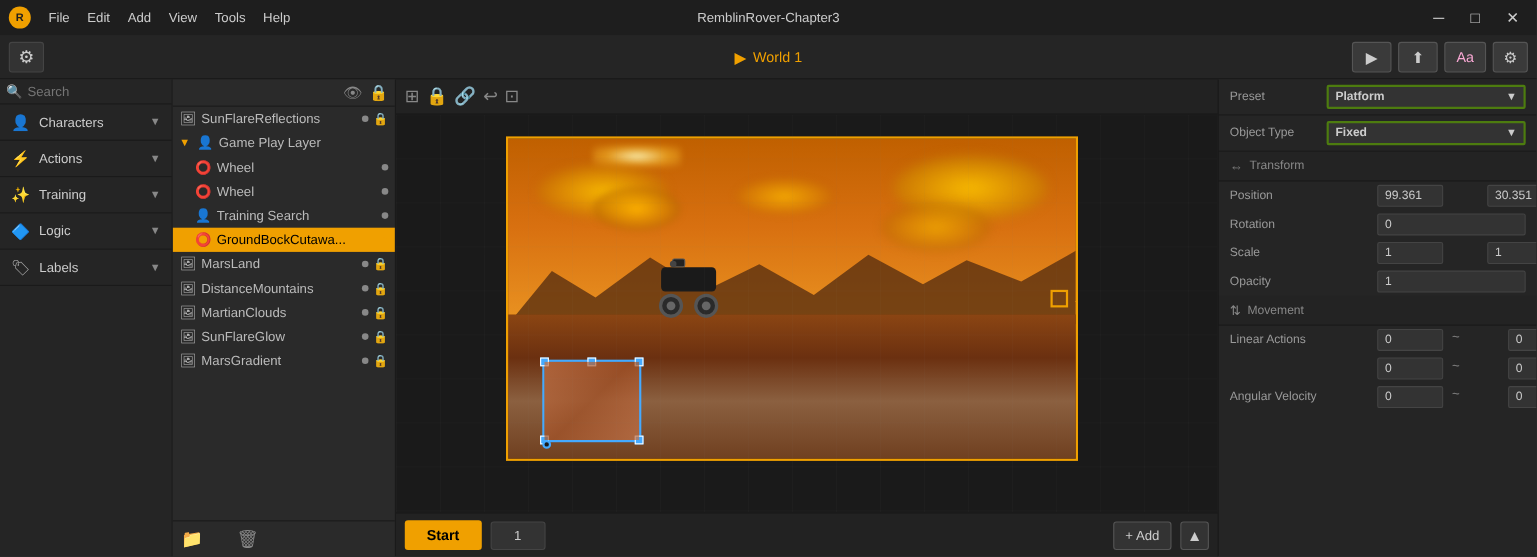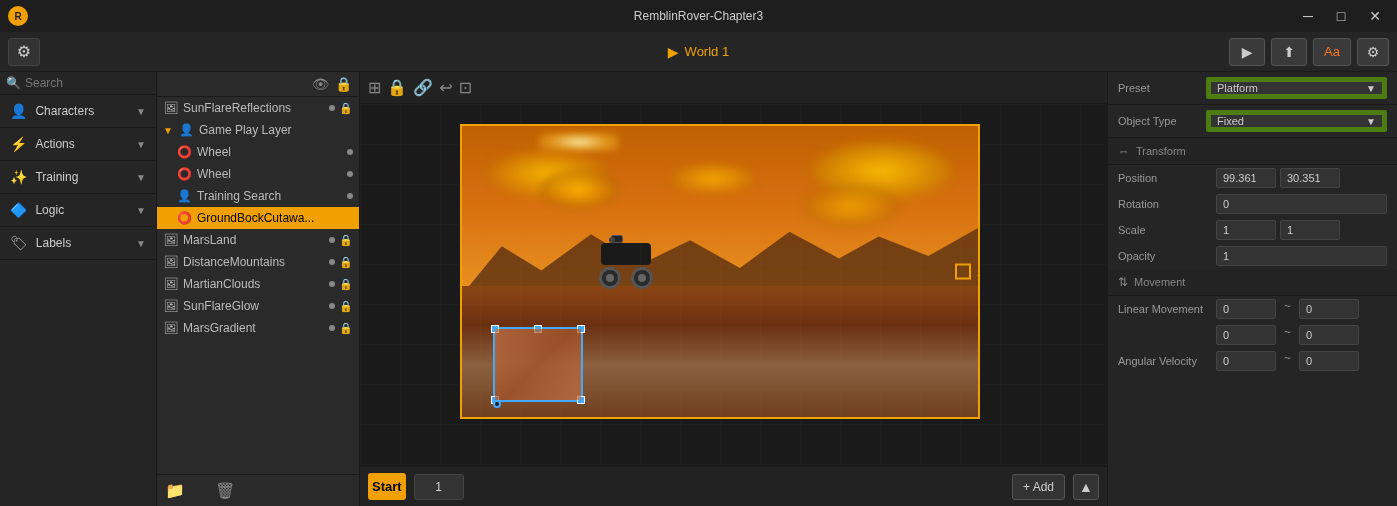--- a/index.html
+++ b/index.html
@@ -96,21 +96,21 @@
       display: flex; align-items: center; justify-content: center;
       cursor: pointer; color: #ccc;
       font-size: 14px;
     }
     #toolbar .font-btn {
       background: #3a3a3a;
       border: 1px solid #555;
       border-radius: 3px;
       padding: 0 10px; height: 28px;
       display: flex; align-items: center; justify-content: center;
-      cursor: pointer; color: #f97316;
+      cursor: pointer; color: #f9a8d4;
       font-size: 13px;
     }
     #toolbar .settings-btn {
       background: #3a3a3a;
       border: 1px solid #555;
       border-radius: 3px;
       width: 32px; height: 28px;
       display: flex; align-items: center; justify-content: center;
       cursor: pointer; color: #ccc;
       font-size: 14px;
@@ -317,21 +317,21 @@
       display: flex;
       align-items: center;
       padding: 0 8px;
       gap: 8px;
     }
     #start-btn {
       background: #f0a000;
       color: #000;
       border: none;
       border-radius: 3px;
-      padding: 6px 4px;
+      padding: 6px 20px;
       font-size: 13px;
       font-weight: bold;
       cursor: pointer;
     }
     #frame-input {
       background: #333;
       border: 1px solid #444;
       color: #ccc;
       width: 50px;
       height: 26px;
@@ -386,21 +386,21 @@
     }
     .prop-value {
       background: #333;
       border: 1px solid #444;
       color: #ccc;
       font-size: 11px;
       padding: 2px 6px;
       border-radius: 2px;
       min-width: 60px;
       height: 20px;
-      display: flex; align-items: center;
+      display: flex; align-items: center; margin-left: 36px;
     }
     .section-header {
       display: flex;
       align-items: center;
       padding: 6px 10px;
       color: #888;
       font-size: 11px;
       gap: 6px;
       background: #232323;
       border-bottom: 1px solid #1a1a1a;
@@ -428,45 +428,54 @@
     .preset-row {
       display: flex;
       align-items: center;
       padding: 5px 10px;
       gap: 8px;
       border-bottom: 1px solid #1a1a1a;
     }
     .preset-label { color: #999; font-size: 11px; width: 80px; }
     .preset-select {
       background: #333;
-      border: 5px solid #4d7c0f;
+      border: 2px solid #4d7c0f;
       color: #ccc;
       font-size: 11px;
       padding: 2px 6px;
       border-radius: 2px;
       flex: 1;
       height: 22px;
       display: flex; align-items: center; justify-content: space-between;
       cursor: pointer;
+      font-weight: bold;
     }
 
     
     .grid-overlay {
       position: absolute;
       top: 0; left: 0; right: 0; bottom: 0;
       pointer-events: none;
       opacity: 0.15;
     }
   </style>
 </head>
 <body>
 
 <div id="titlebar">
   <div style="display:flex;align-items:center;gap:8px;">
     <div class="app-icon">R</div>
+    <div class="menu-bar">
+      <span>File</span>
+      <span>Edit</span>
+      <span>Add</span>
+      <span>View</span>
+      <span>Tools</span>
+      <span>Help</span>
+    </div>
   </div>
   <div class="title">RemblinRover-Chapter3</div>
   <div class="win-controls">
     <span>─</span>
     <span>□</span>
     <span>✕</span>
   </div>
 </div>
 
 <div id="toolbar" style="position:relative;">
@@ -761,21 +770,21 @@
       <span class="prop-label">Opacity</span>
       <div class="prop-value" style="flex:1;">1</div>
     </div>
 
     <div class="section-header">
       <span class="sh-icon">⇅</span>
       <span>Movement</span>
     </div>
 
     <div class="prop-row">
-      <span class="prop-label">Linear Movement</span>
+      <span class="prop-label">Linear Actions</span>
       <div class="prop-pair">
         <div class="prop-value">0</div>
         <span class="tilde">~</span>
         <div class="prop-value">0</div>
       </div>
     </div>
 
     <div class="prop-row">
       <span class="prop-label"></span>
       <div class="prop-pair">

